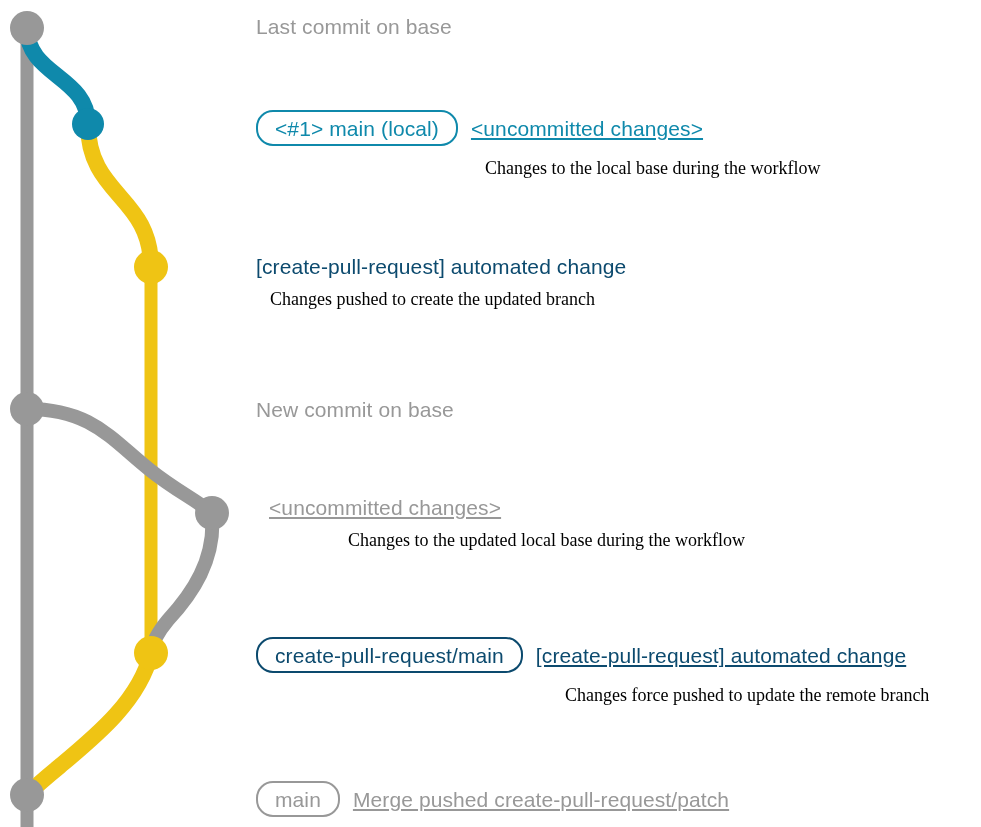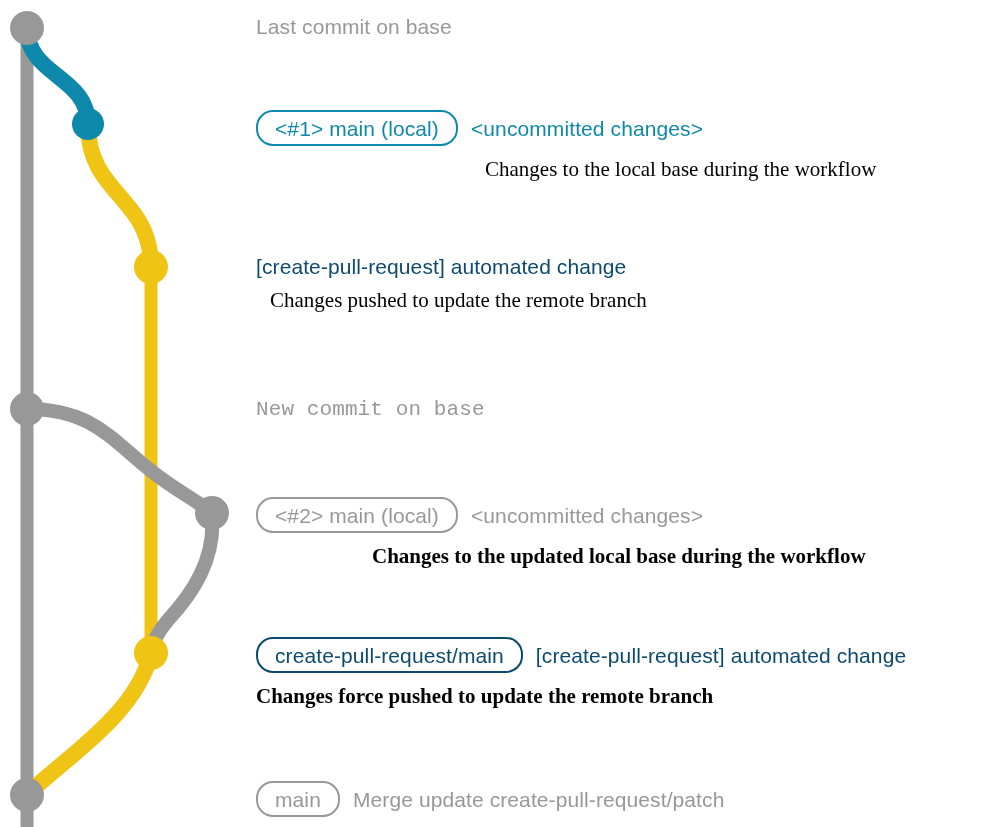--- a/index.html
+++ b/index.html
@@ -62,34 +62,35 @@
     line-height: 1;
     letter-spacing: 0.1px;
     background: #ffffff;
   }
 
   .msg {
     font-size: 21px;
     line-height: 1;
     letter-spacing: 0.1px;
     margin-left: 13px;
+    text-decoration: underline;
   }
 
   
   .heading {
     font-size: 21px;
     line-height: 1;
     letter-spacing: 0.1px;
     white-space: nowrap;
   }
 
   
   .desc {
     font-family: "Liberation Serif", serif;
-    font-size: 21px;
+    font-size: 18px;
     line-height: 1;
     color: #000000;
     white-space: nowrap;
     margin-top: 13px;
   }
 
   .block {
     display: flex;
     flex-direction: column;
   }
@@ -145,54 +146,53 @@
       </div>
       <div class="desc" style="margin-left:229px;">Changes to the local base during the workflow</div>
     </div>
   </div>
 
   <div class="row" style="left:256px; top:256px;">
     <div class="block">
       <div class="headline">
         <span class="heading c-yellow">[create-pull-request] automated change</span>
       </div>
-      <div class="desc" style="margin-left:14px;">Changes pushed to update the remote branch</div>
+      <div class="desc" style="margin-left:14px;">Changes pushed to create the updated branch</div>
     </div>
   </div>
 
-  <div class="row" style="left:256px; top:399px;font-family:Liberation Mono, monospace;">
+  <div class="row" style="left:256px; top:399px;">
     <div class="block">
       <div class="headline">
         <span class="heading c-gray">New commit on base</span>
       </div>
     </div>
   </div>
 
   <div class="row" style="left:256px; top:497px;">
     <div class="block">
       <div class="headline">
-        <span class="pill c-gray">&lt;#2&gt; main (local)</span>
         <span class="msg c-gray">&lt;uncommitted changes&gt;</span>
       </div>
-      <div class="desc" style="margin-left:116px;font-weight:bold;">Changes to the updated local base during the workflow</div>
+      <div class="desc" style="margin-left:92px;">Changes to the updated local base during the workflow</div>
     </div>
   </div>
 
   <div class="row" style="left:256px; top:637px;">
     <div class="block">
       <div class="headline">
         <span class="pill c-yellow">create-pull-request/main</span>
         <span class="msg c-yellow">[create-pull-request] automated change</span>
       </div>
-      <div class="desc" style="font-weight:bold;">Changes force pushed to update the remote branch</div>
+      <div class="desc" style="margin-left:309px;">Changes force pushed to update the remote branch</div>
     </div>
   </div>
 
   <div class="row" style="left:256px; top:781px;text-align:right;">
     <div class="block">
       <div class="headline">
         <span class="pill c-gray">main</span>
-        <span class="msg c-gray">Merge update create-pull-request/patch</span>
+        <span class="msg c-gray">Merge pushed create-pull-request/patch</span>
       </div>
     </div>
   </div>
 
 </div>
 
 </body></html>

